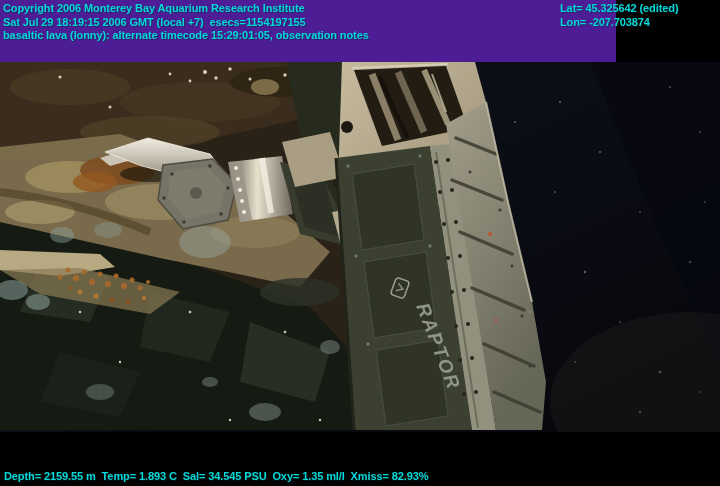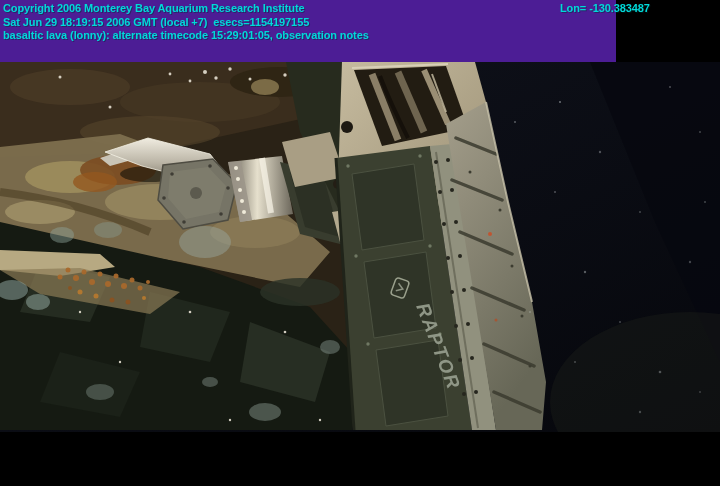--- a/index.html
+++ b/index.html
@@ -16,25 +16,26 @@
   .photo svg{display:block;}
 </style>
 </head>
 <body>
 
 <div class="screen">
 
   <header class="top-bar">
     <div class="top-left">
       <div class="oline">Copyright 2006 Monterey Bay Aquarium Research Institute</div>
-      <div class="oline">Sat Jun 29 18:19:15 2006 GMT (local +7)  esecs=1154197155</div>
+      <div class="oline">Sat Jul 29 18:19:15 2006 GMT (local +7)  esecs=1154197155</div>
       <div class="oline">basaltic lava (lonny): alternate timecode 15:29:01:05, observation notes</div>
     </div>
     <div class="top-right">
-      <div class="oline">Lon= -130.383487</div>
+      <div class="oline">Lat= 45.325642 (edited)</div>
+      <div class="oline">Lon= -207.703874</div>
     </div>
   </header>
 
   <main class="photo">
     <svg width="720" height="370" viewBox="0 0 720 370" xmlns="http://www.w3.org/2000/svg">
       <defs>
         <linearGradient id="waterGrad" x1="0" y1="0" x2="1" y2="1">
           <stop offset="0" stop-color="#10131d"></stop>
           <stop offset="1" stop-color="#06070c"></stop>
         </linearGradient>
@@ -274,14 +275,17 @@
         <circle cx="640" cy="350" r="1.2" opacity="0.3"></circle>
           <circle cx="700" cy="330" r="1" opacity="0.25"></circle>
         <circle cx="530" cy="250" r="1" opacity="0.3"></circle>
           <circle cx="515" cy="60" r="1" opacity="0.4"></circle>
         <circle cx="705" cy="140" r="1" opacity="0.3"></circle>
           <circle cx="670" cy="25" r="1" opacity="0.35"></circle>
       </g>
     </svg>
   </main>
 
+  <footer class="bottom-bar">
+    <div class="oline telemetry">Depth= 2159.55 m  Temp= 1.893 C  Sal= 34.545 PSU  Oxy= 1.35 ml/l  Xmiss= 82.93%</div>
+  </footer>
 
 </div>
 
 </body></html>

